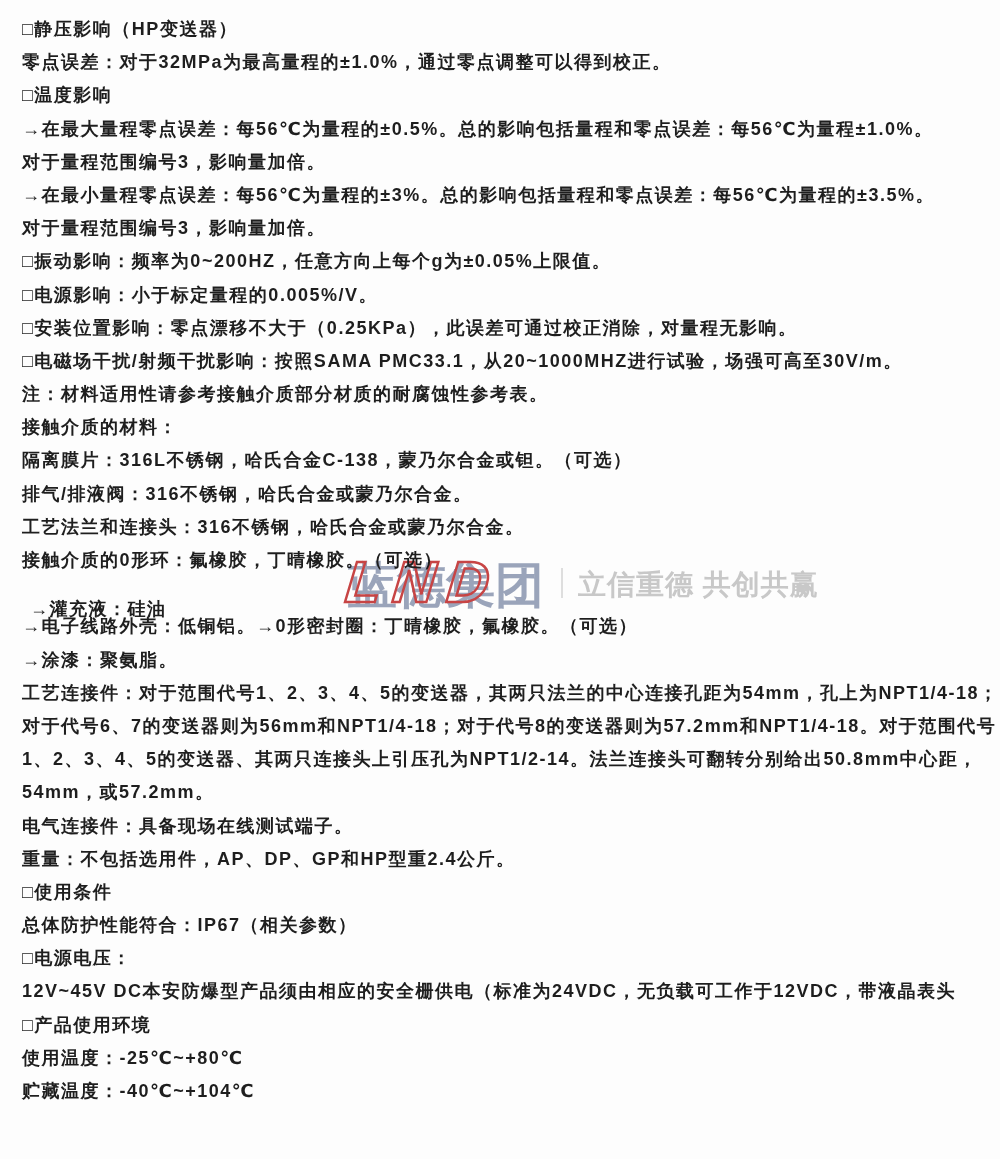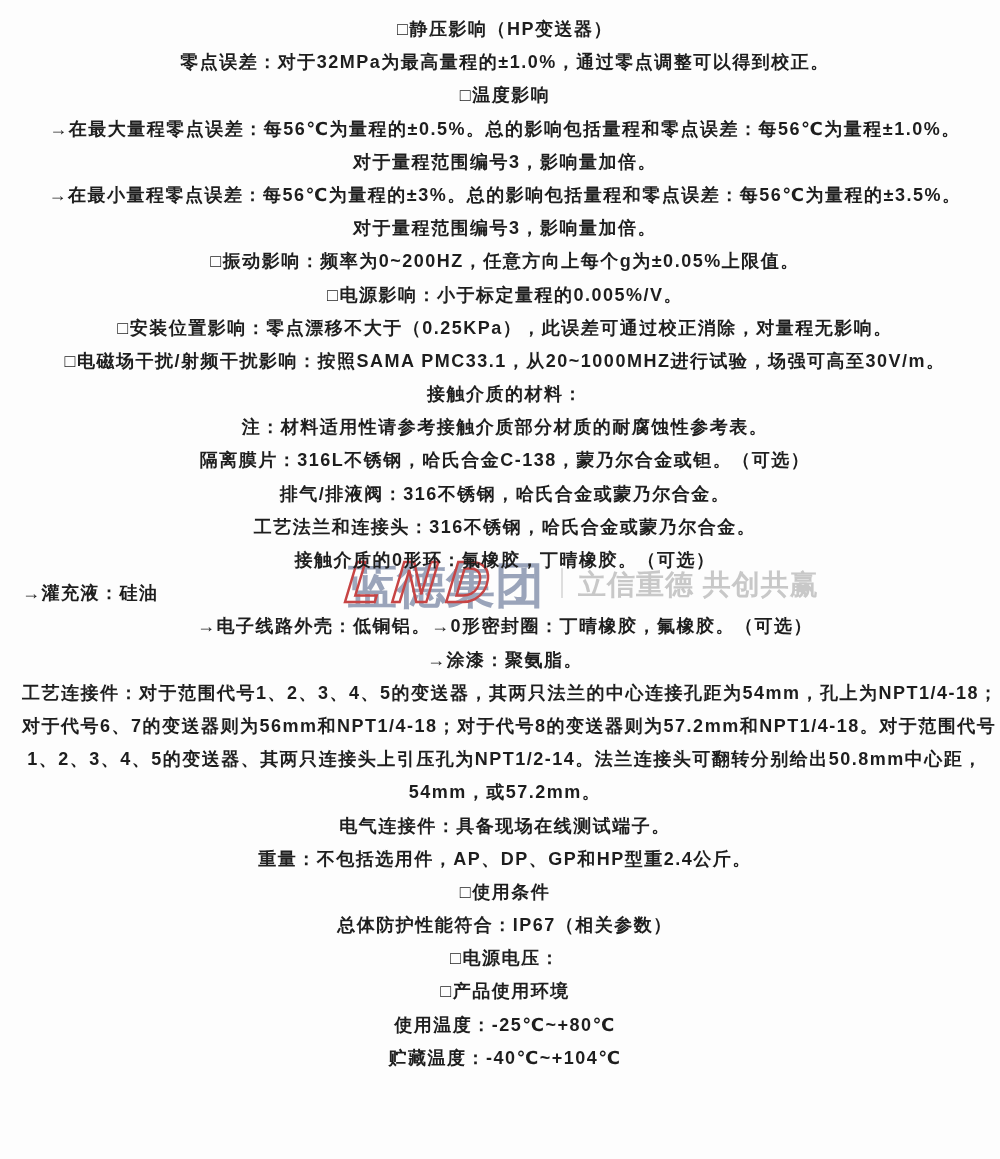--- a/index.html
+++ b/index.html
@@ -29,26 +29,26 @@
     color: #1e1e1e;
     font-size: 18px;
     font-weight: bold;
     letter-spacing: 1.5px;
   }
   .line {
     height: 33.2px;
     line-height: 33.2px;
     white-space: nowrap;
     position: relative;
-    text-align: center;
   }
   .line .col {
     position: absolute;
-    top: 0;
+    top: 16px;
     white-space: nowrap;
+    margin-left: 8px;
   }
   
   .watermark {
     position: absolute;
     left: 348px;
     top: 556px;
     height: 54px;
     width: 440px;
     z-index: 1;
   }
@@ -114,38 +114,39 @@
       <div class="line">零点误差：对于32MPa为最高量程的±1.0%，通过零点调整可以得到校正。</div>
       <div class="line">□温度影响</div>
       <div class="line">→在最大量程零点误差：每56℃为量程的±0.5%。总的影响包括量程和零点误差：每56℃为量程±1.0%。</div>
       <div class="line">对于量程范围编号3，影响量加倍。</div>
       <div class="line">→在最小量程零点误差：每56℃为量程的±3%。总的影响包括量程和零点误差：每56℃为量程的±3.5%。</div>
       <div class="line">对于量程范围编号3，影响量加倍。</div>
       <div class="line">□振动影响：频率为0~200HZ，任意方向上每个g为±0.05%上限值。</div>
       <div class="line">□电源影响：小于标定量程的0.005%/V。</div>
       <div class="line">□安装位置影响：零点漂移不大于（0.25KPa），此误差可通过校正消除，对量程无影响。</div>
       <div class="line">□电磁场干扰/射频干扰影响：按照SAMA  PMC33.1，从20~1000MHZ进行试验，场强可高至30V/m。</div>
+      <div class="line">注：材料适用性请参考接触介质部分材质的耐腐蚀性参考表。</div>
       <div class="line">接触介质的材料：</div>
-      <div class="line">注：材料适用性请参考接触介质部分材质的耐腐蚀性参考表。</div>
       <div class="line">隔离膜片：316L不锈钢，哈氏合金C-138，蒙乃尔合金或钽。（可选）</div>
       <div class="line">排气/排液阀：316不锈钢，哈氏合金或蒙乃尔合金。</div>
       <div class="line">工艺法兰和连接头：316不锈钢，哈氏合金或蒙乃尔合金。</div>
       <div class="line">接触介质的0形环：氟橡胶，丁晴橡胶。（可选）</div>
       <div class="line">
         <span class="col" style="left: 0px;">→灌充液：硅油</span>
       </div>
       <div class="line">→电子线路外壳：低铜铝。→0形密封圈：丁晴橡胶，氟橡胶。（可选）</div>
       <div class="line">→涂漆：聚氨脂。</div>
       <div class="line">工艺连接件：对于范围代号1、2、3、4、5的变送器，其两只法兰的中心连接孔距为54mm，孔上为NPT1/4-18；</div>
       <div class="line">对于代号6、7的变送器则为56mm和NPT1/4-18；对于代号8的变送器则为57.2mm和NPT1/4-18。对于范围代号</div>
       <div class="line">1、2、3、4、5的变送器、其两只连接头上引压孔为NPT1/2-14。法兰连接头可翻转分别给出50.8mm中心距，</div>
       <div class="line">54mm，或57.2mm。</div>
       <div class="line">电气连接件：具备现场在线测试端子。</div>
       <div class="line">重量：不包括选用件，AP、DP、GP和HP型重2.4公斤。</div>
       <div class="line">□使用条件</div>
       <div class="line">总体防护性能符合：IP67（相关参数）</div>
       <div class="line">□电源电压：</div>
+      <div class="line">12V~45V DC本安防爆型产品须由相应的安全栅供电（标准为24VDC，无负载可工作于12VDC，带液晶表头</div>
       <div class="line">□产品使用环境</div>
       <div class="line">使用温度：-25℃~+80℃</div>
       <div class="line">贮藏温度：-40℃~+104℃</div>
     </div>
 
 </div>
 
 </body></html>

